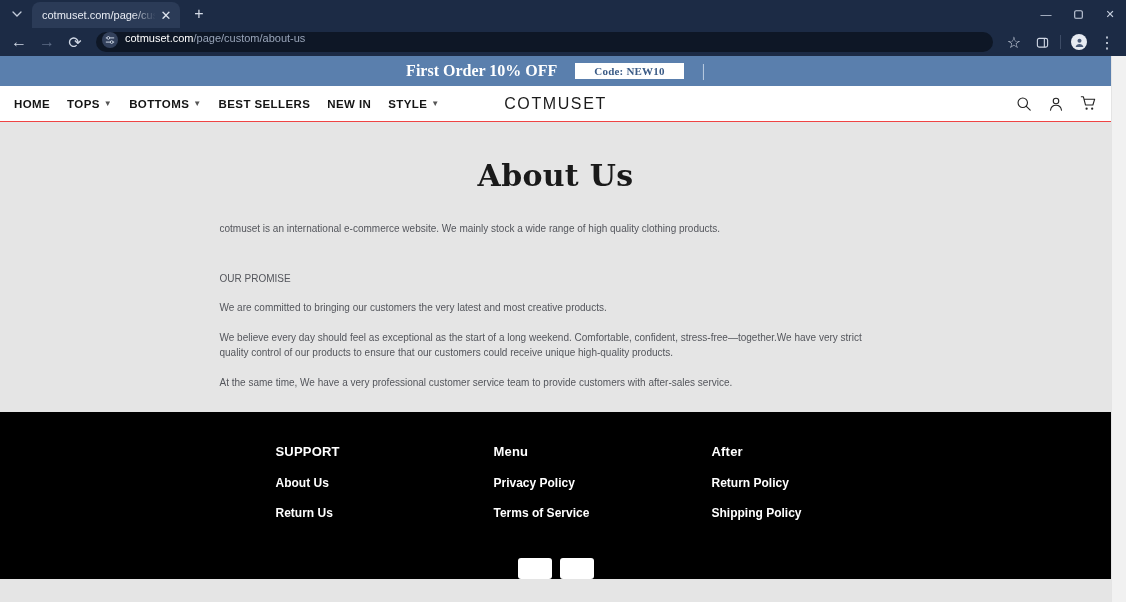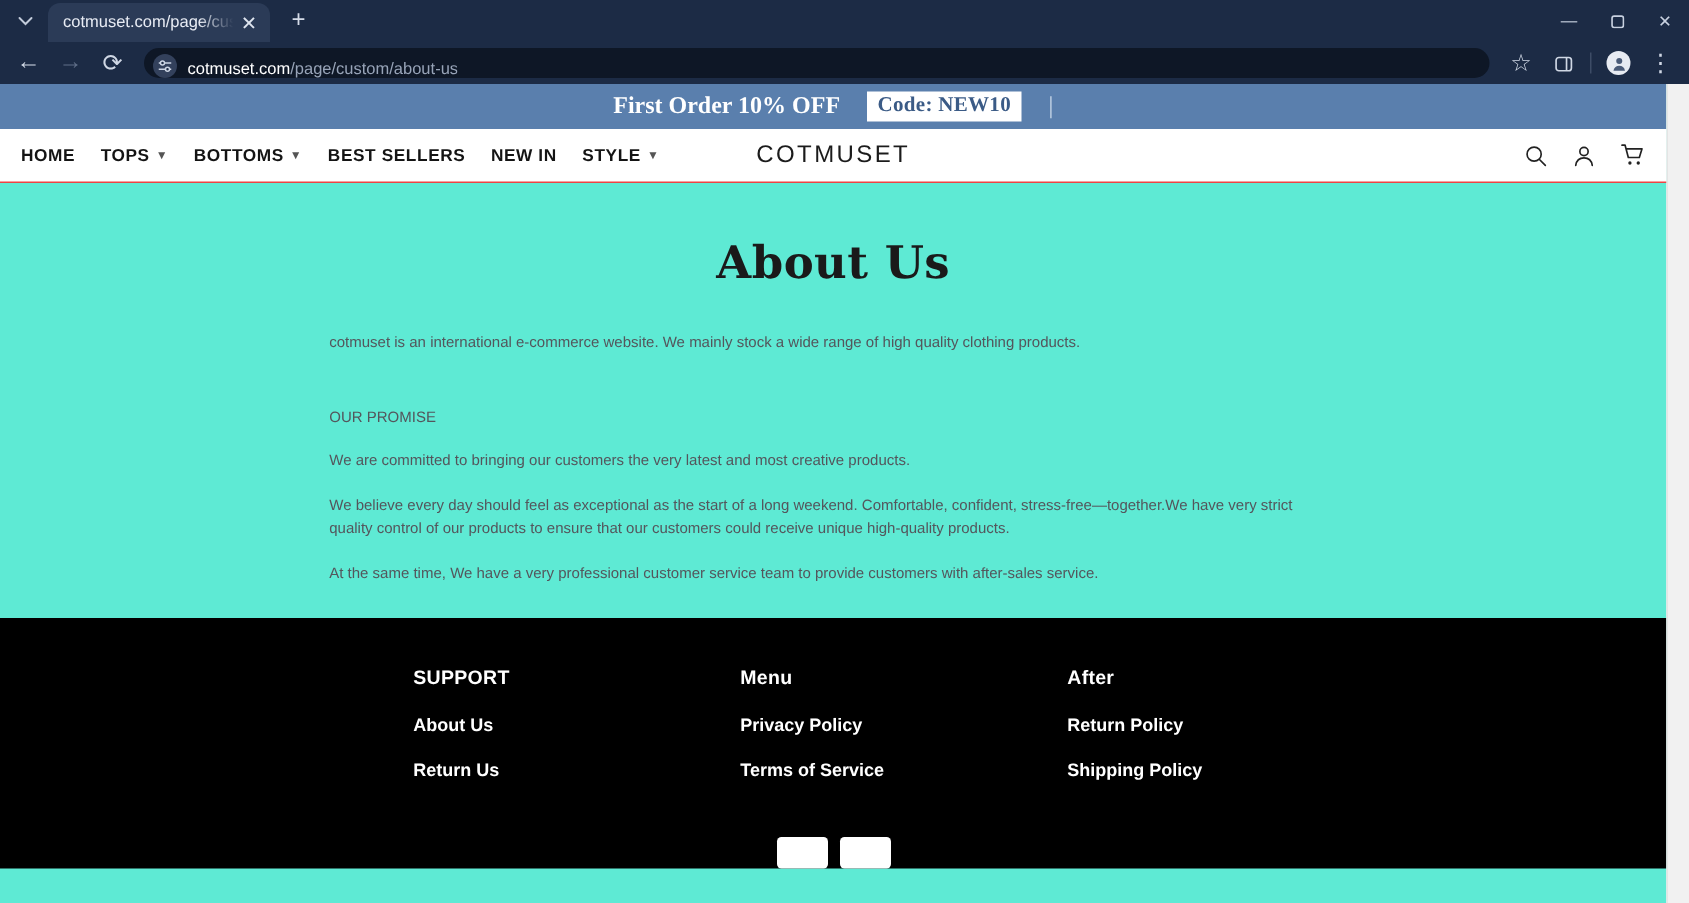--- a/index.html
+++ b/index.html
@@ -41,45 +41,45 @@
 
   .toolbar {
     height: 28px; background: #1c2b45; display: flex; align-items: center;
     padding: 0 6px; gap: 2px; flex: none;
   }
   .tb-icon { width: 26px; height: 24px; display: flex; align-items: center;
     justify-content: center; color: #cfd7e4; }
   .tb-icon.dim { color: #5e6d87; }
   .omnibox {
     flex: 1; height: 20px; background: #0e1726; border-radius: 11px;
-    display: flex; align-items: flex-end; padding: 0 10px 0 6px; margin: 0 6px;
+    display: flex; align-items: flex-start; padding: 0 10px 0 6px; margin: 0 6px;
     min-width: 0;
   }
   .site-icon { width: 16px; height: 16px; border-radius: 50%; background: #33415c;
     display: flex; align-items: center; justify-content: center; margin-right: 7px; flex: none; }
   .url { font-size: 11px; color: #ffffff; white-space: nowrap; overflow: hidden; }
   .url .path { color: #98a4b8; }
   .tb-sep { width: 1px; height: 14px; background: #3d4c66; margin: 0 3px; }
   .avatar-btn { width: 16px; height: 16px; border-radius: 50%; background: #e7ebf2;
     display: flex; align-items: center; justify-content: center; }
 
   
   .viewport { flex: 1; display: flex; background: #ffffff; overflow: hidden; }
-  .page { width: 1111px; height: 100%; overflow: hidden; background: #5eead4; }
+  .page { width: 1111px; height: 100%; overflow: hidden; background: #e5e5e5; }
   .scrollbar { width: 15px; background: #f1f1f1; border-left: 1px solid #e4e4e4; }
 
   
   .promo {
     height: 30px; background: #5a7fad; display: flex; align-items: center;
     justify-content: center; gap: 18px; color: #ffffff;
     font-family: "Liberation Serif", serif; font-weight: bold; font-size: 16px;
   }
   .promo-code {
-    background: #ffffff; color: #3b5b86; font-size: 14px; font-weight: bold;
-    padding: 2px 7px; letter-spacing: .2px;
+    background: #ffffff; color: #3b5b86; font-size: 11px; font-weight: bold;
+    padding: 2px 19px; letter-spacing: .2px;
   }
   .promo-div { color: #cfdcec; font-weight: normal; }
 
   
   .header {
     height: 36px; background: #fff; border-bottom: 1px solid #ef4444;
     display: flex; align-items: center; padding: 0 14px; position: relative;
   }
   .nav { display: flex; align-items: center; gap: 17px; }
   .nav-item {

